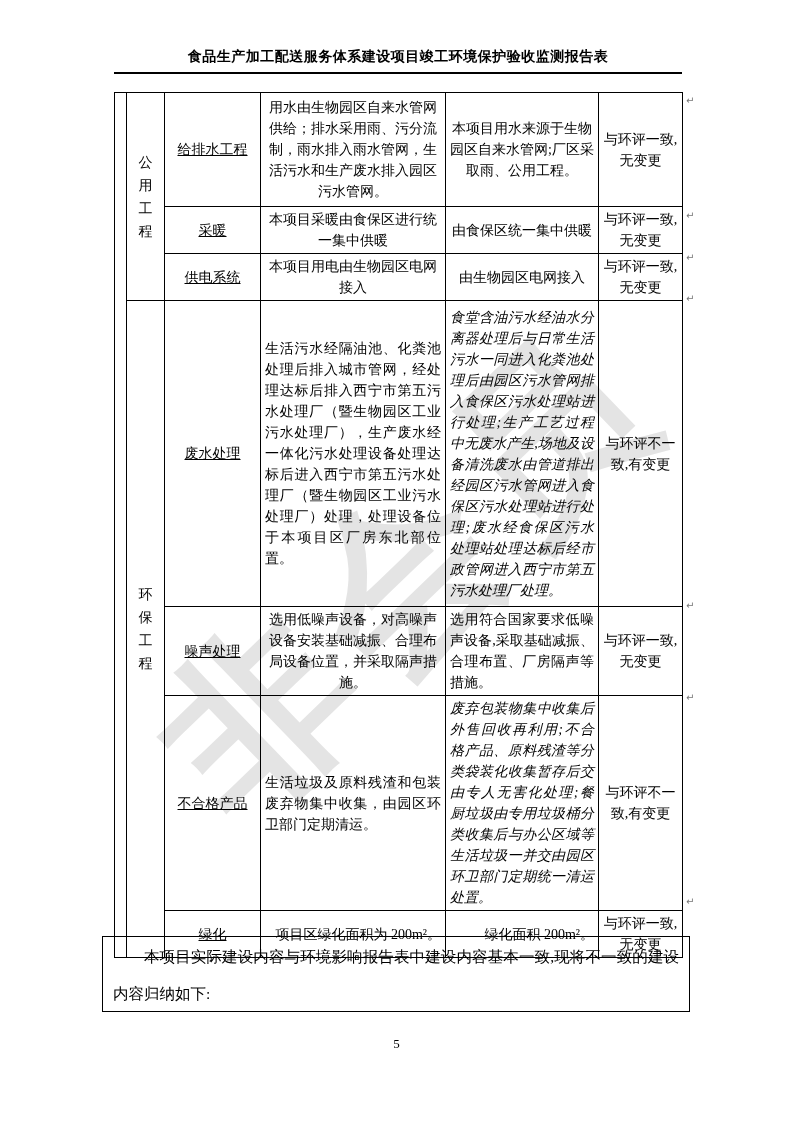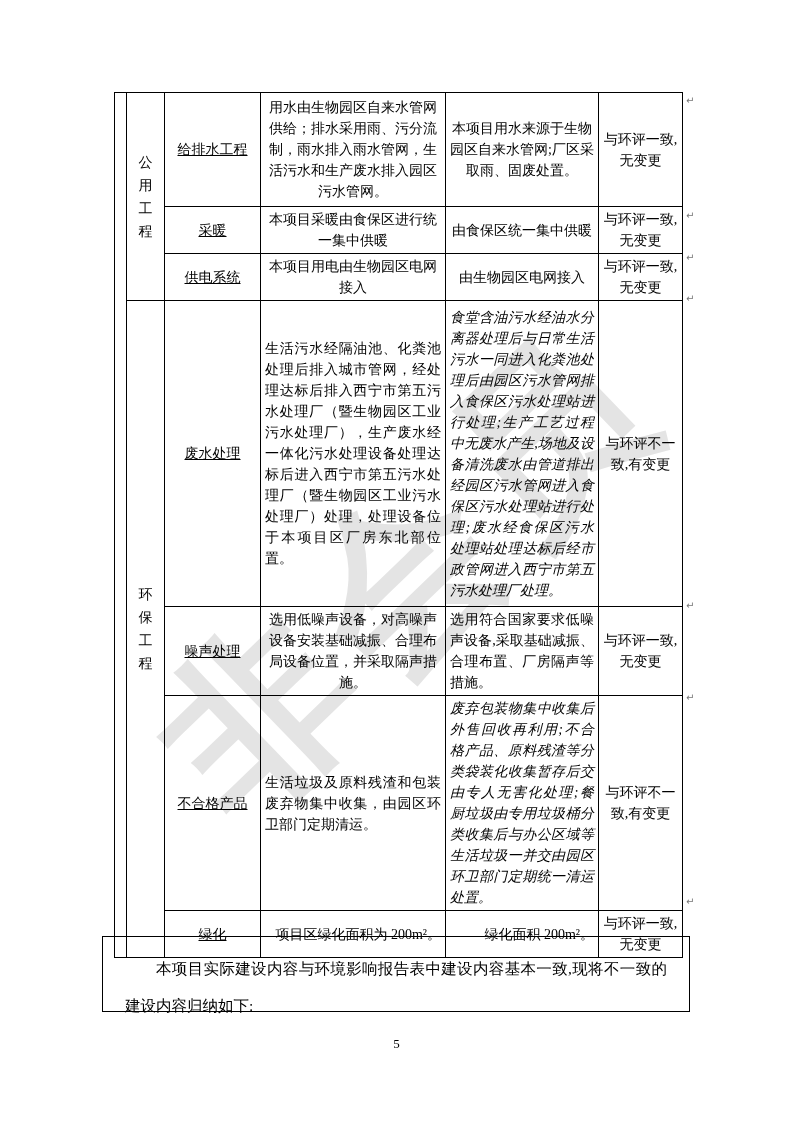--- a/index.html
+++ b/index.html
@@ -39,56 +39,57 @@
   .ctr{text-align:center;}
   .jst{text-align:justify;text-align-last:left;}
   .lft{text-align:right;}
   .lh22{line-height:22px;margin-top:47px;} .lh21{line-height:21px;} .lh20{line-height:20px;} .lh19{line-height:19px;font-style:italic;}
   
   .summary-box{
     position:absolute;left:102px;top:936px;width:588px;height:76px;z-index:1;
     border:1px solid #000;box-sizing:border-box;
   }
   .summary-box p{
-    margin:12px;padding:1px 10px 0 10px;text-indent:2em;
+    margin:0;padding:1px 10px 0 10px;text-indent:2em;
     font-size:15.5px;line-height:37px;text-align:justify;text-align-last:left;word-break:break-all;
   }
   
   .page-number{position:absolute;left:0;top:1036px;width:100%;text-align:center;font-size:13px;z-index:1;}
   
   .mark{position:absolute;z-index:1;font-size:10px;color:#777;line-height:10px;
     font-family:"DejaVu Sans","Liberation Sans",sans-serif;}
 </style>
 </head>
 <body>
 
 <div class="page">
 
   <div class="watermark">非会员</div>
 
+  <div class="doc-header">食品生产加工配送服务体系建设项目竣工环境保护验收监测报告表</div>
 
   <div class="tbl-wrap">
     <table class="cmp">
       <colgroup>
         <col style="width:12px">
           <col style="width:38px">
           <col style="width:96px">
         <col style="width:185px">
           <col style="width:153px">
           <col style="width:84px">
       </colgroup>
       <tbody>
         <tr class="r1">
           <td class="spacer" rowspan="7"></td>
           <td class="vcell" rowspan="3">
             <div class="vtext">公用工程</div>
           </td>
           <td class="cat">给排水工程</td>
           <td class="ctr lh22">用水由生物园区自来水管网供给；排水采用雨、污分流制，雨水排入雨水管网，生活污水和生产废水排入园区污水管网。</td>
-          <td class="col4 ctr lh22">本项目用水来源于生物园区自来水管网;厂区采取雨、固废处置。</td>
+          <td class="col4 ctr lh22">本项目用水来源于生物园区自来水管网;厂区采取雨、公用工程。</td>
           <td class="concl">与环评一致,无变更</td>
         </tr>
         <tr class="r2">
           <td class="cat">采暖</td>
           <td class="ctr lh21">本项目采暖由食保区进行统一集中供暖</td>
           <td class="col4 ctr lh21">由食保区统一集中供暖</td>
           <td class="concl">与环评一致,无变更</td>
         </tr>
         <tr class="r3">
           <td class="cat">供电系统</td>

